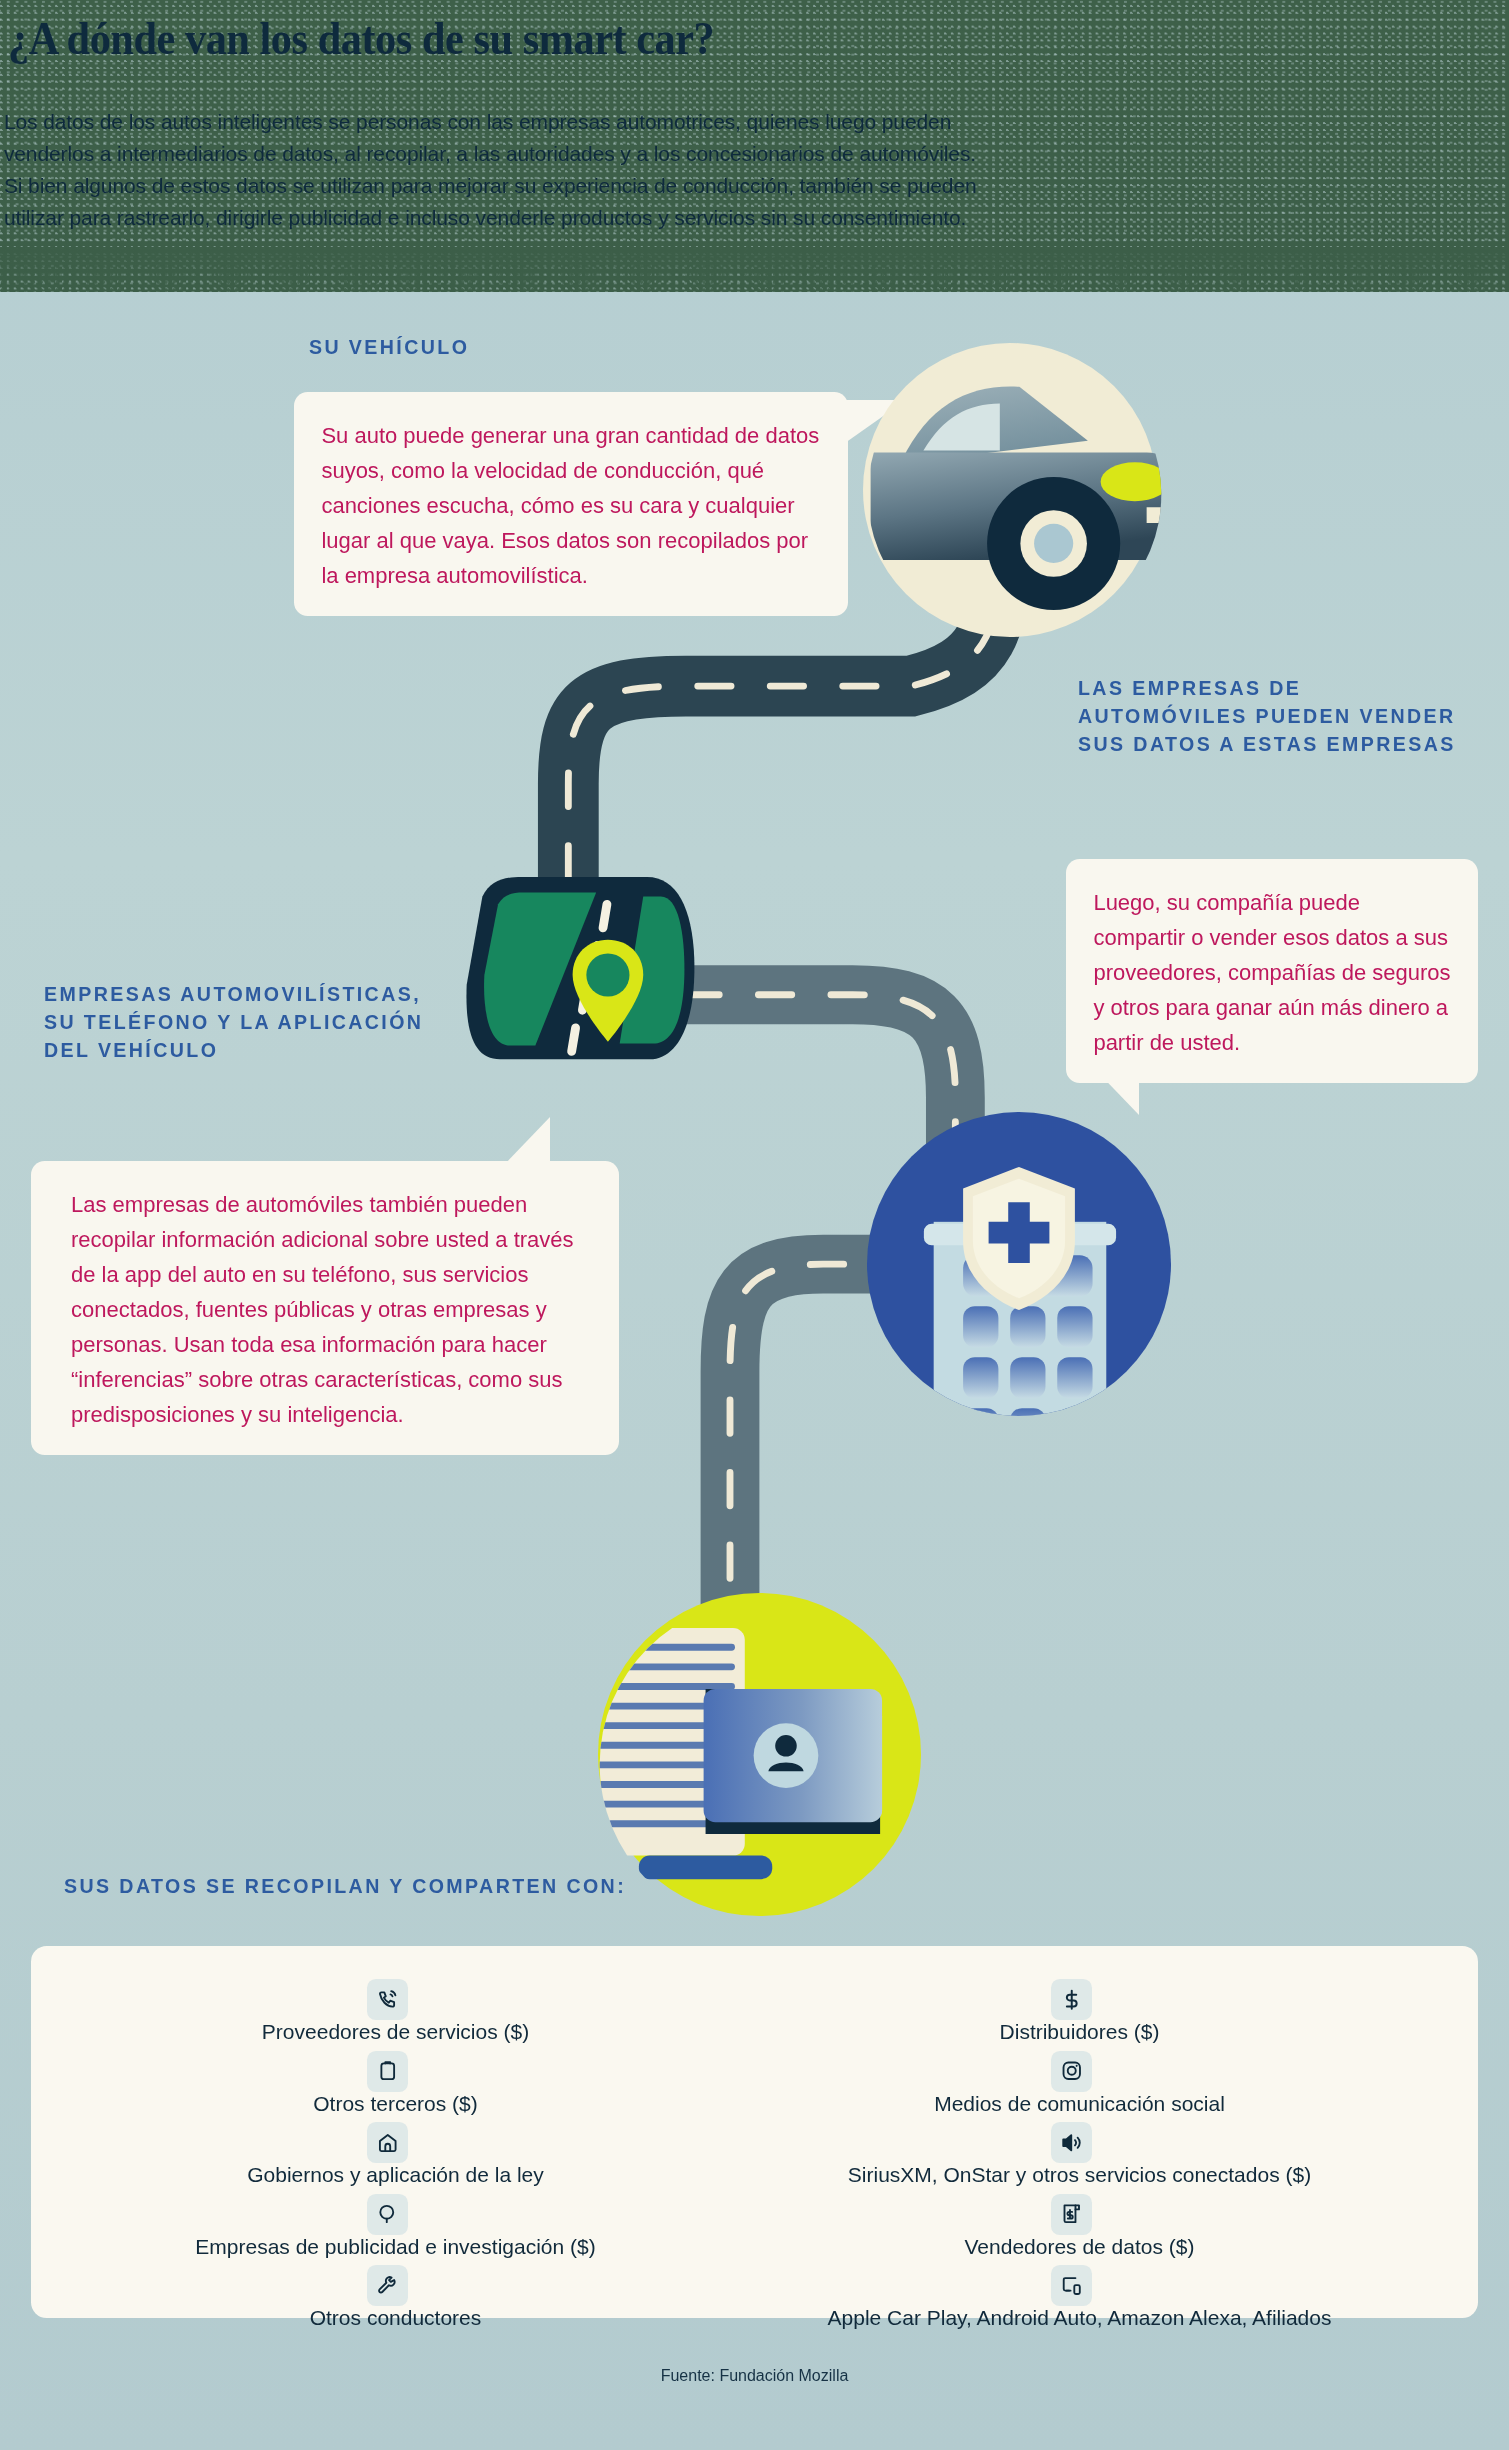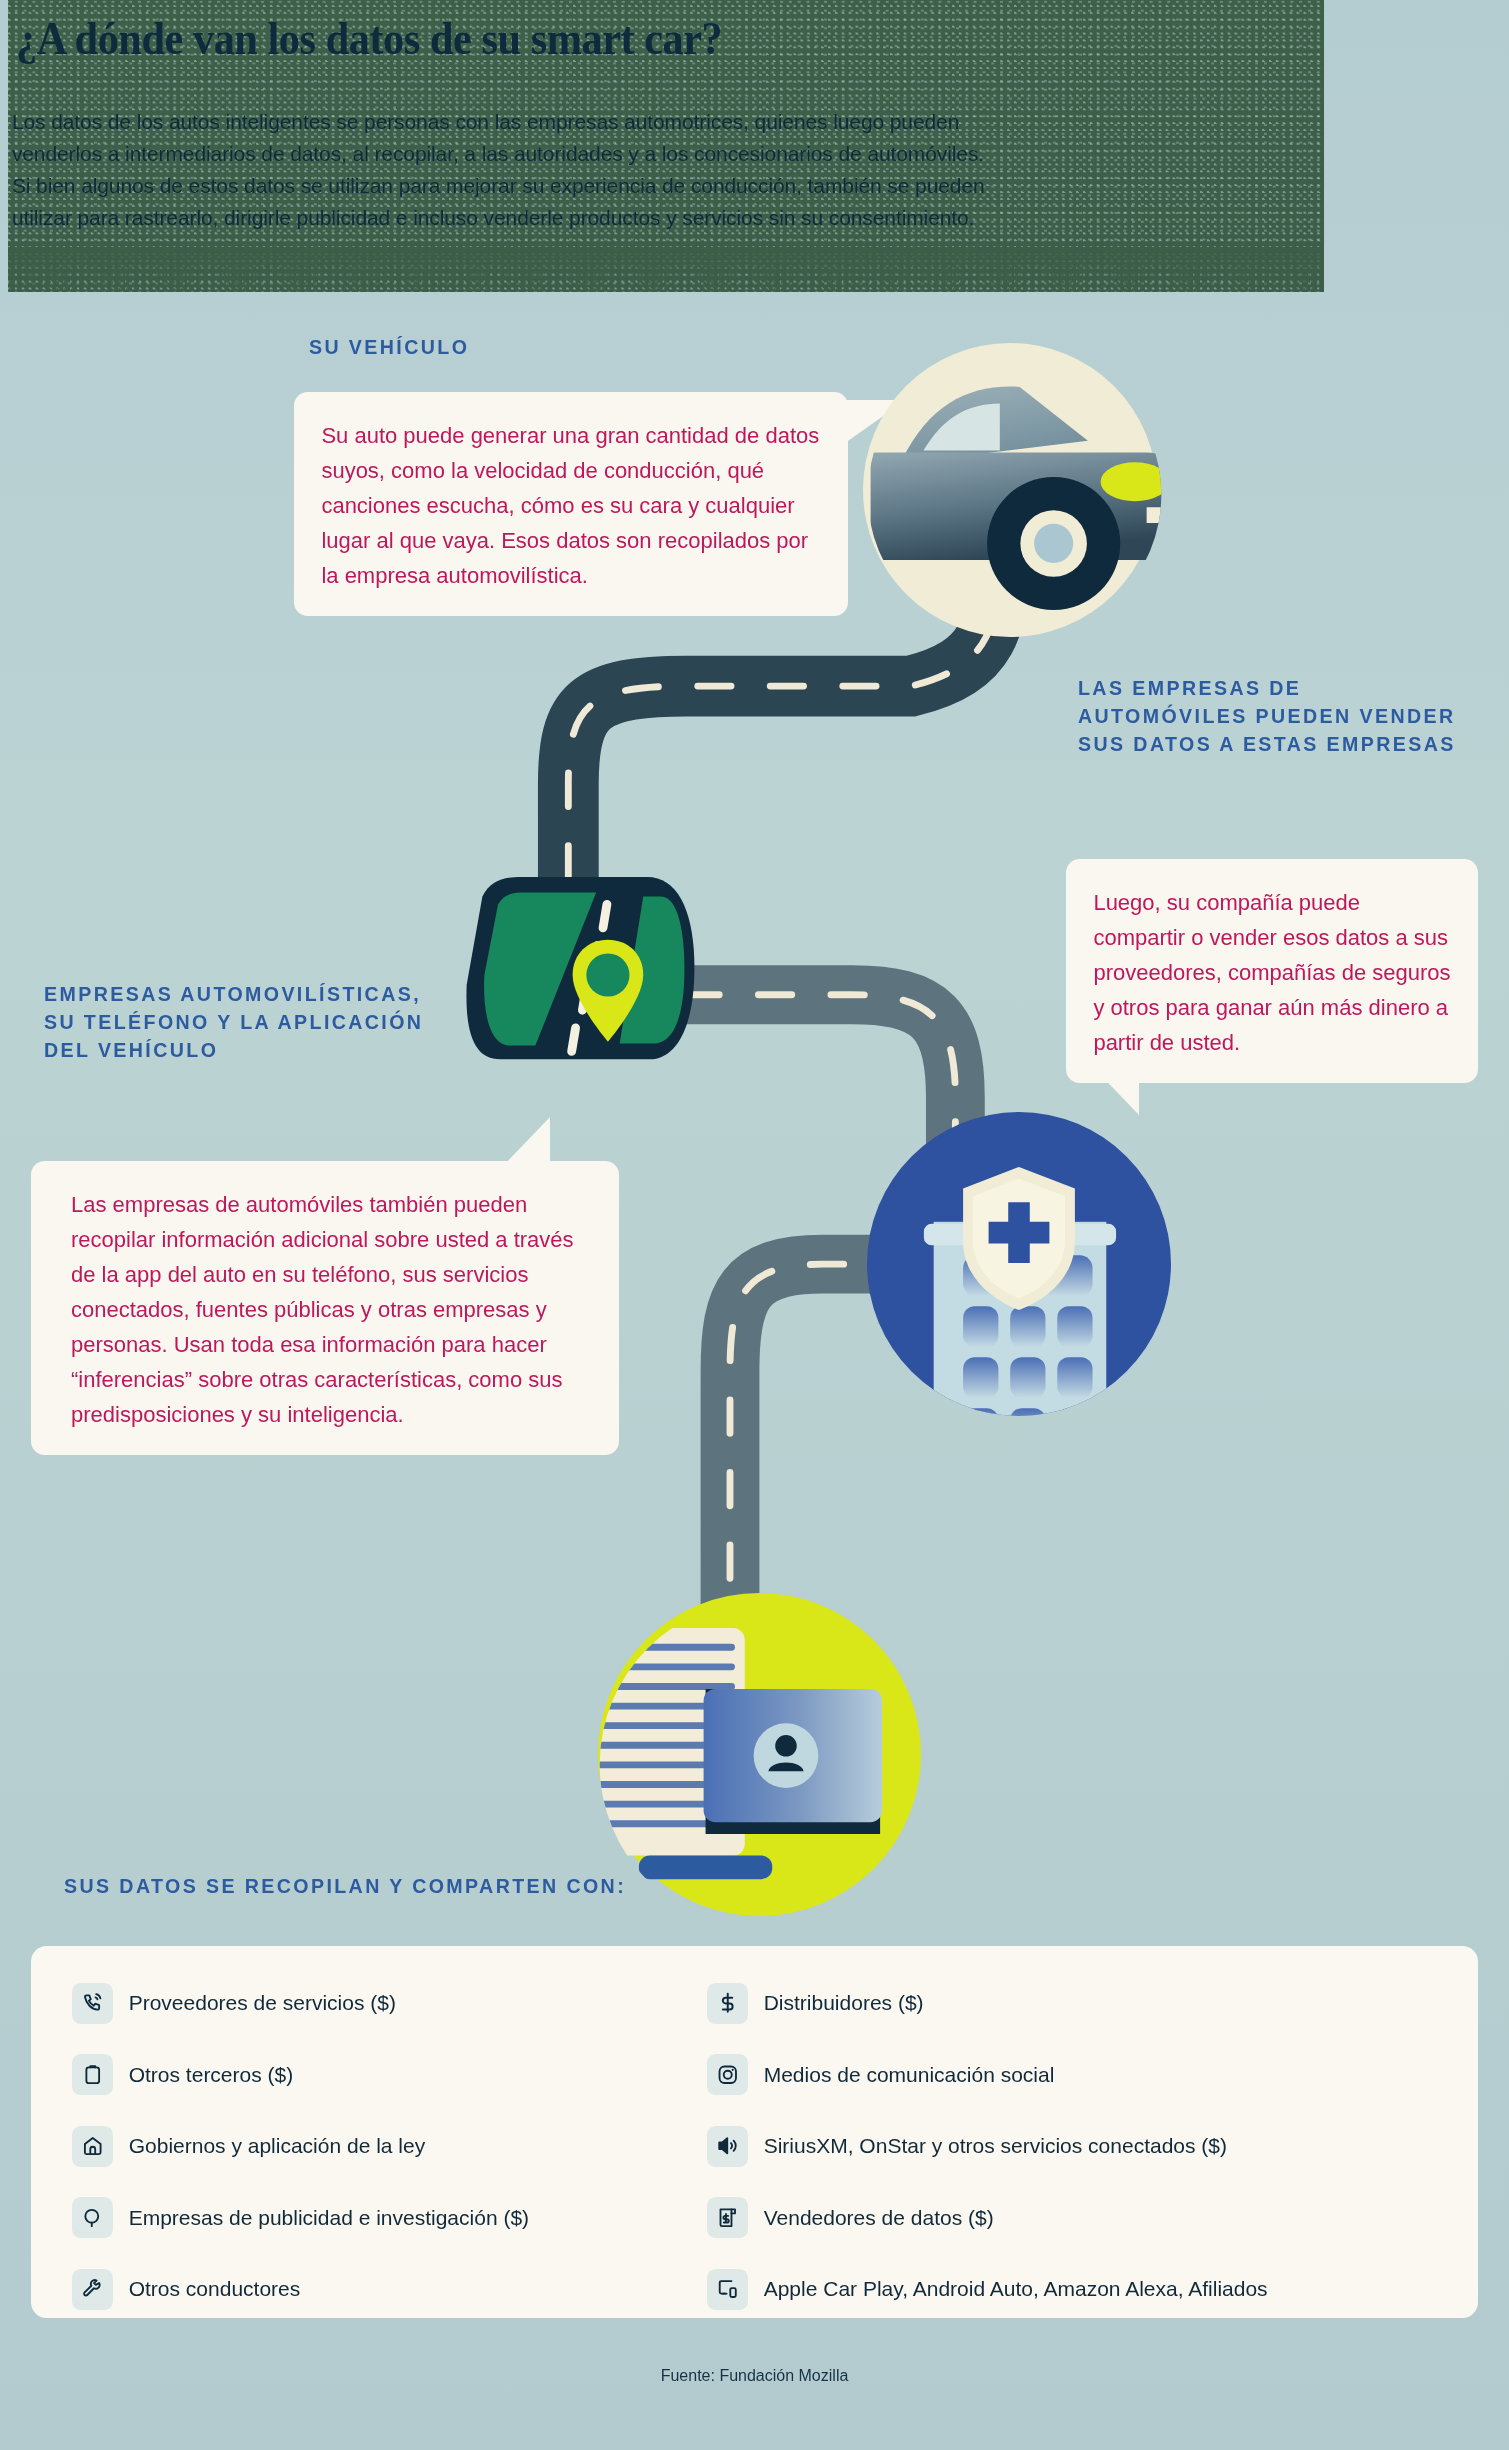--- a/index.html
+++ b/index.html
@@ -13,22 +13,22 @@
     position: relative;
     width: 1509px;
     height: 2450px;
     overflow: hidden;
     background: linear-gradient(180deg, #b4cdd1 0%, #bcd3d4 35%, #b8cfd1 70%, #b3cbcf 100%);
   }
 
   
   #header {
     position: absolute;
-    left: 8px; top: 0;
-    width: 1316px; height: 292px;
+    left: 0; top: 0;
+    width: 1509px; height: 292px;
     background:
       radial-gradient(circle at 18% 96%, rgba(185,208,210,0.55) 0 1.4px, transparent 1.6px) 0 0/6.9px 6.9px,
       radial-gradient(circle at 62% 88%, rgba(185,208,210,0.35) 0 1.2px, transparent 1.4px) 2.9px 2.9px/8.8px 8.8px,
       linear-gradient(180deg, #3e6049 0%, #3d5f49 60%, #3c5e48 100%);
     overflow: hidden;
   }
   #header-fade {
     position: absolute; left:0; bottom: 0; width: 100%; height: 45px;
     background:
       radial-gradient(circle at 30% 50%, rgba(60,94,72,0.85) 0 1.6px, transparent 1.9px) 0 0/7.8px 7.8px,
@@ -139,20 +139,21 @@
     padding: 33px 39px;
   }
   .list-col { position: absolute; top: 33px; }
   #col-left  { left: 41px; width: 647px; }
   #col-right { left: 676px; width: 745px; }
   .list-item {
     display: flex;
     align-items: center;
     height: 48px;
     margin-bottom: 23.5px;
+    flex-direction: column;
   }
   .li-icon {
     width: 41px; height: 41px;
     border-radius: 8.8px;
     background: #dfe9e8;
     display: flex; align-items: center; justify-content: center;
     flex: 0 0 41px;
     margin-right: 15.7px;
   }
   .li-icon svg { display: block; }

